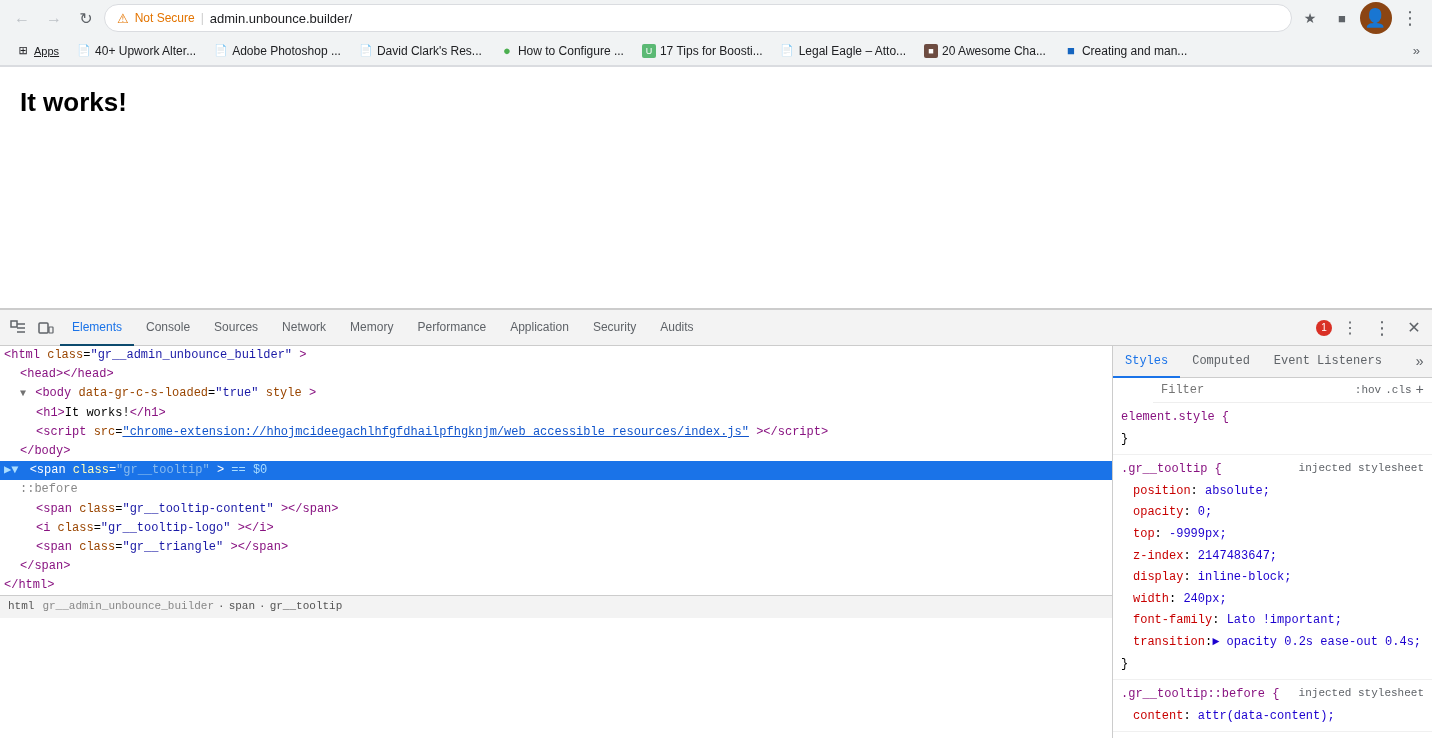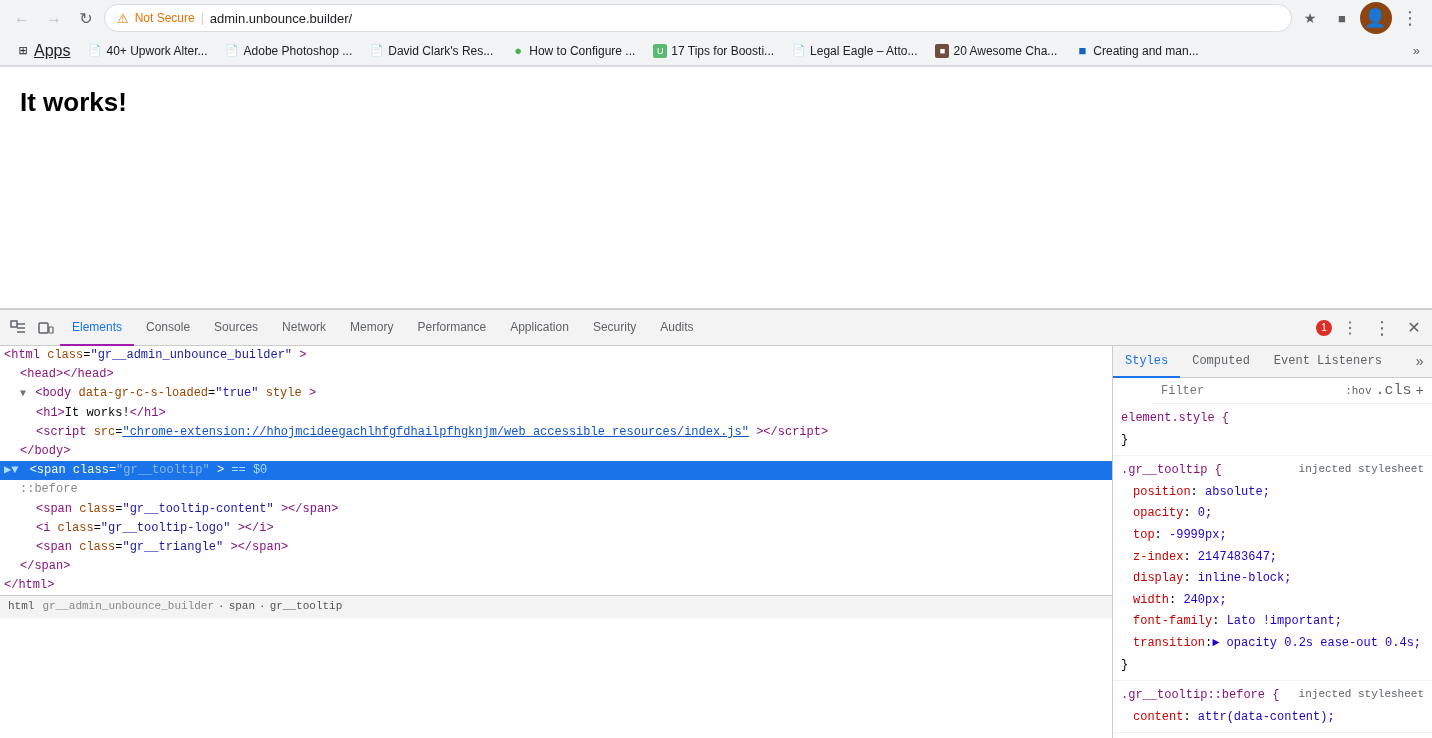--- a/index.html
+++ b/index.html
@@ -81,21 +81,21 @@
       max-width: 160px;
       overflow: hidden;
       text-overflow: ellipsis;
     }
     .bookmark-icon {
       width: 14px; height: 14px;
       display: inline-flex; align-items: center; justify-content: center;
       flex-shrink: 0;
       font-size: 11px;
     }
-    .bookmark-apps { font-size: 16px; font-weight: 500; text-decoration: underline; }
+    .bookmark-apps { font-size: 11px; font-weight: 500; text-decoration: underline; }
     .bookmarks-more {
       margin-left: auto;
       padding: 2px 4px;
       border: none; background: none;
       cursor: pointer;
       color: #5f6368;
       font-size: 13px;
       border-radius: 4px;
     }
 
@@ -153,21 +153,21 @@
       display: flex;
       align-items: center;
       cursor: pointer;
       font-size: 12px;
       color: #5f6368;
       border-bottom: 2px solid transparent;
       white-space: nowrap;
     }
     .devtools-tab.active {
       color: #1a73e8;
-      border-bottom: 2px solid #a21caf;
+      border-bottom: 2px solid #0c4a6e;
     }
     .devtools-toolbar-right {
       display: flex;
       align-items: center;
       gap: 4px;
       margin-left: auto;
     }
     .error-badge {
       display: flex;
       align-items: center;
@@ -273,21 +273,21 @@
       font-size: 12px;
       font-family: 'Courier New', Courier, monospace;
       background: transparent;
     }
     .filter-pseudo {
       font-size: 11px;
       color: #5f6368;
       cursor: pointer;
     }
     .filter-cls {
-      font-size: 15px;
+      font-size: 11px;
       color: #5f6368;
       cursor: pointer;
     }
     .filter-plus {
       font-size: 14px;
       color: #5f6368;
       cursor: pointer;
     }
     .css-rule {
       padding: 4px 8px;

